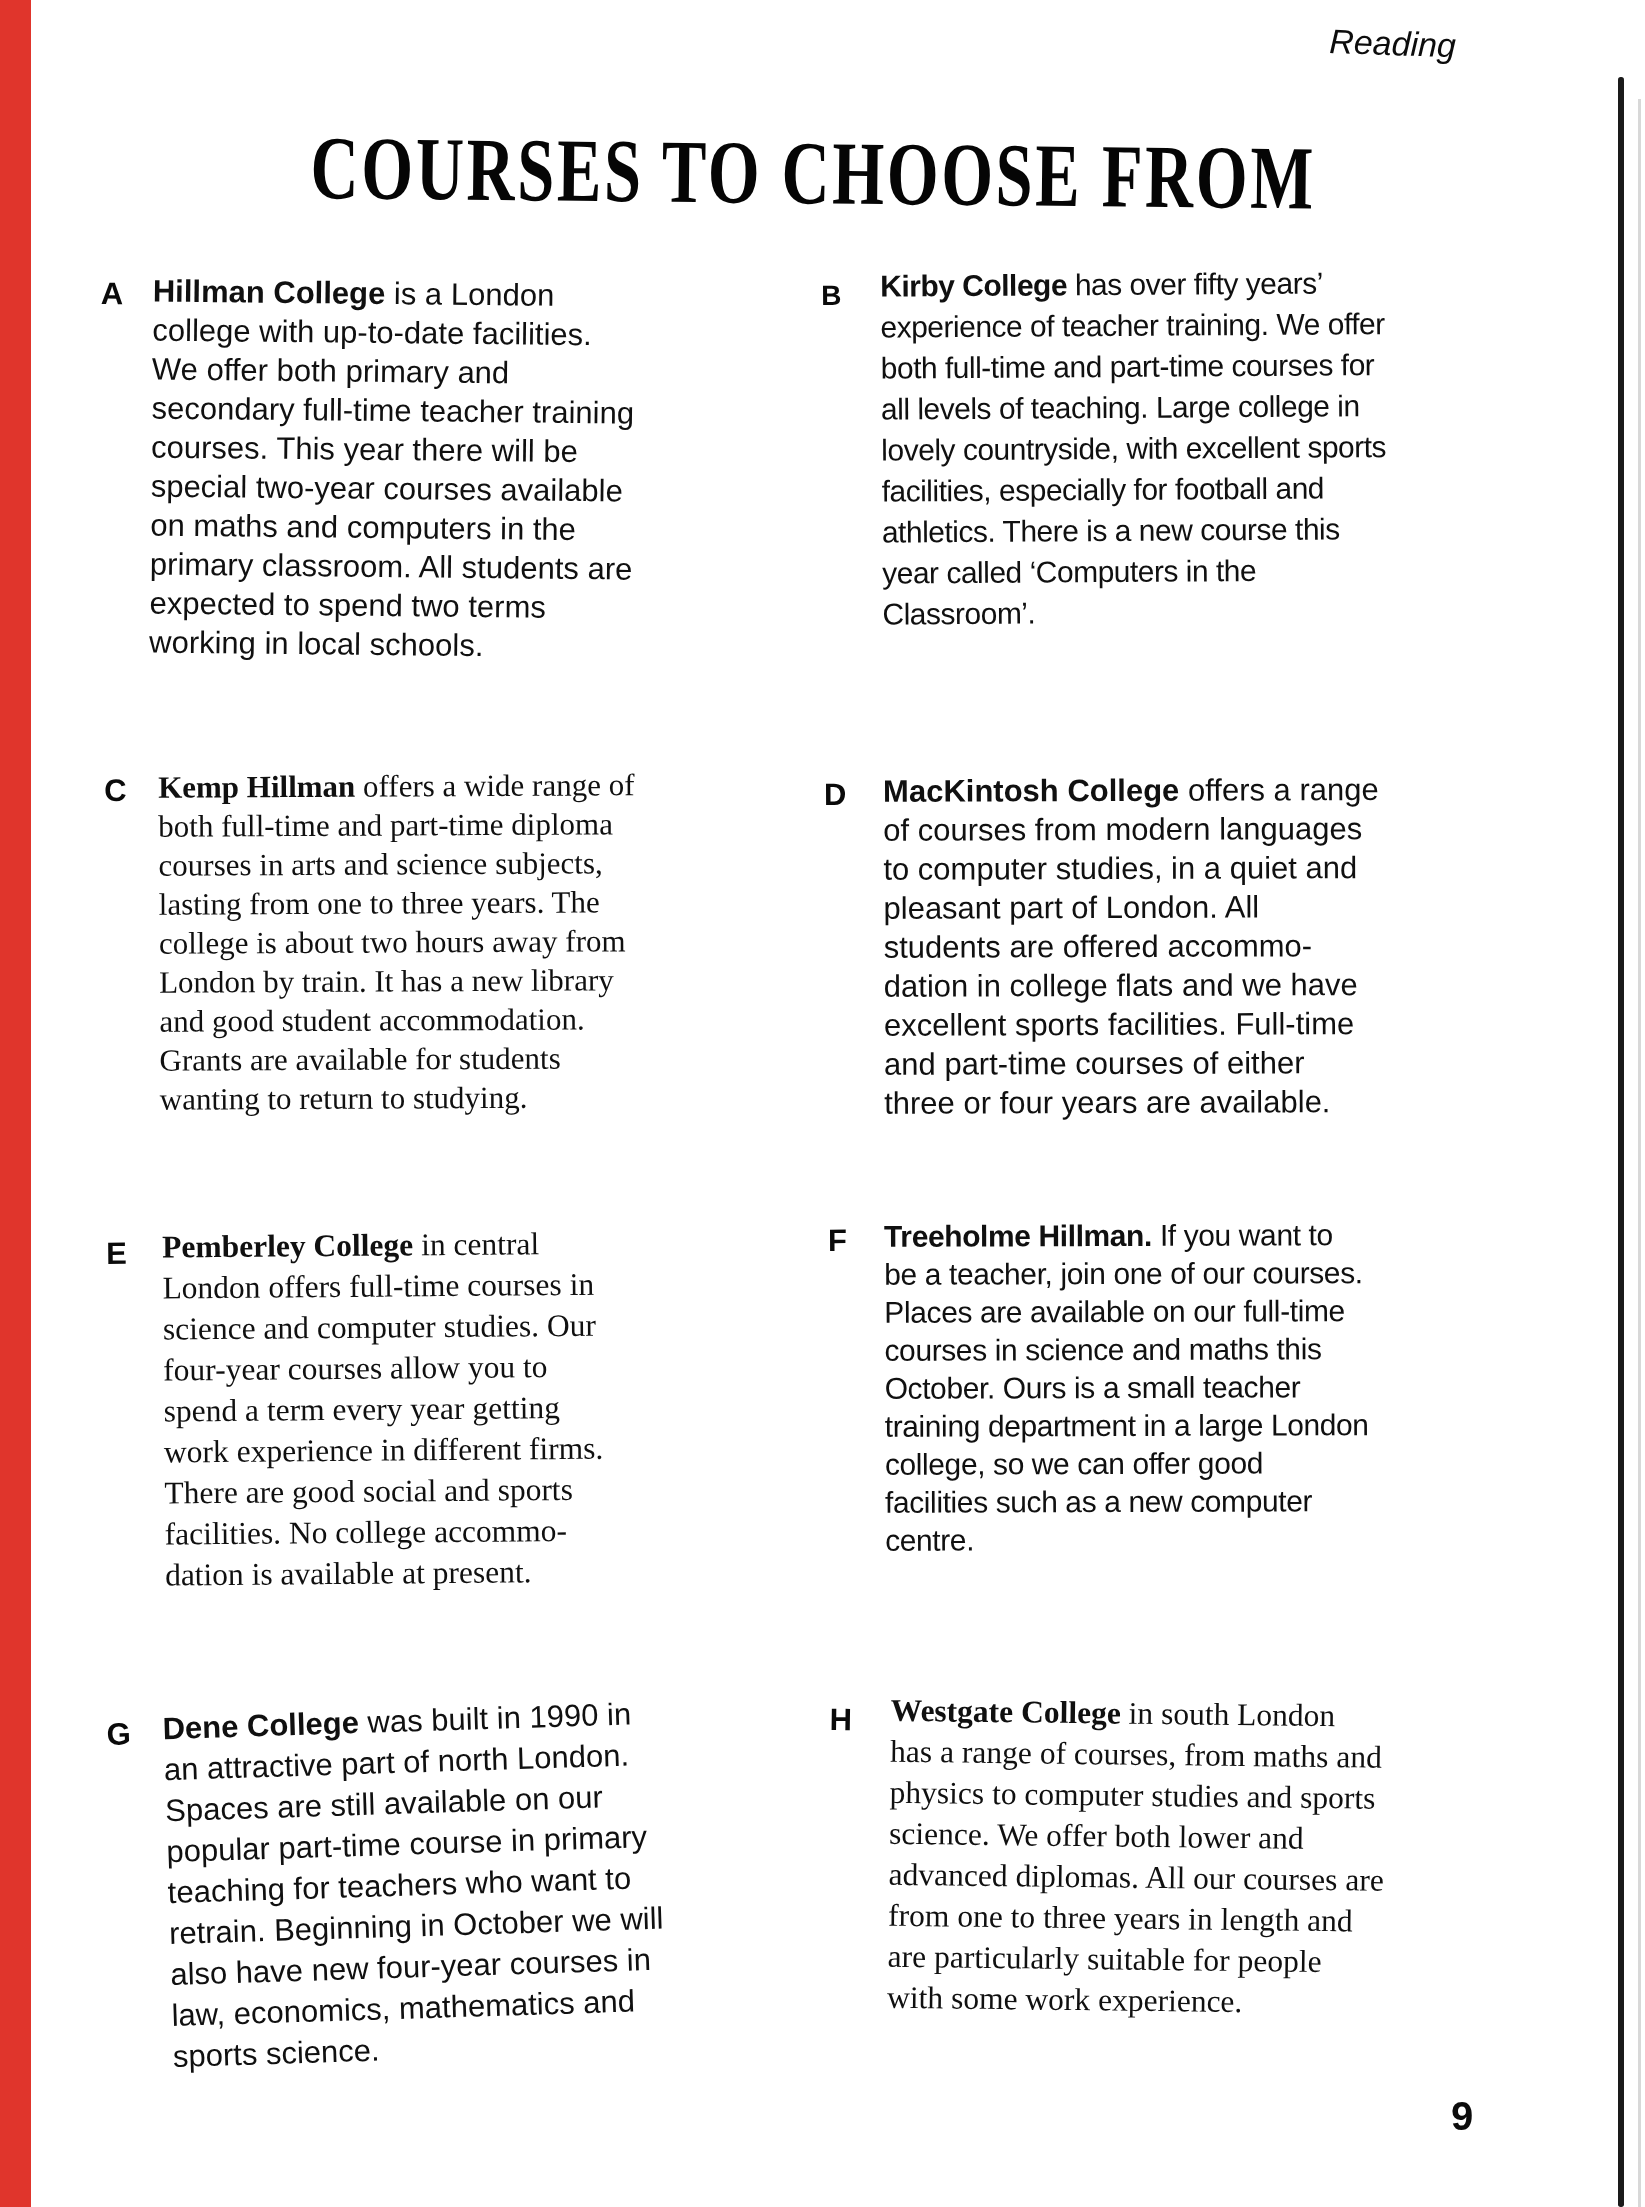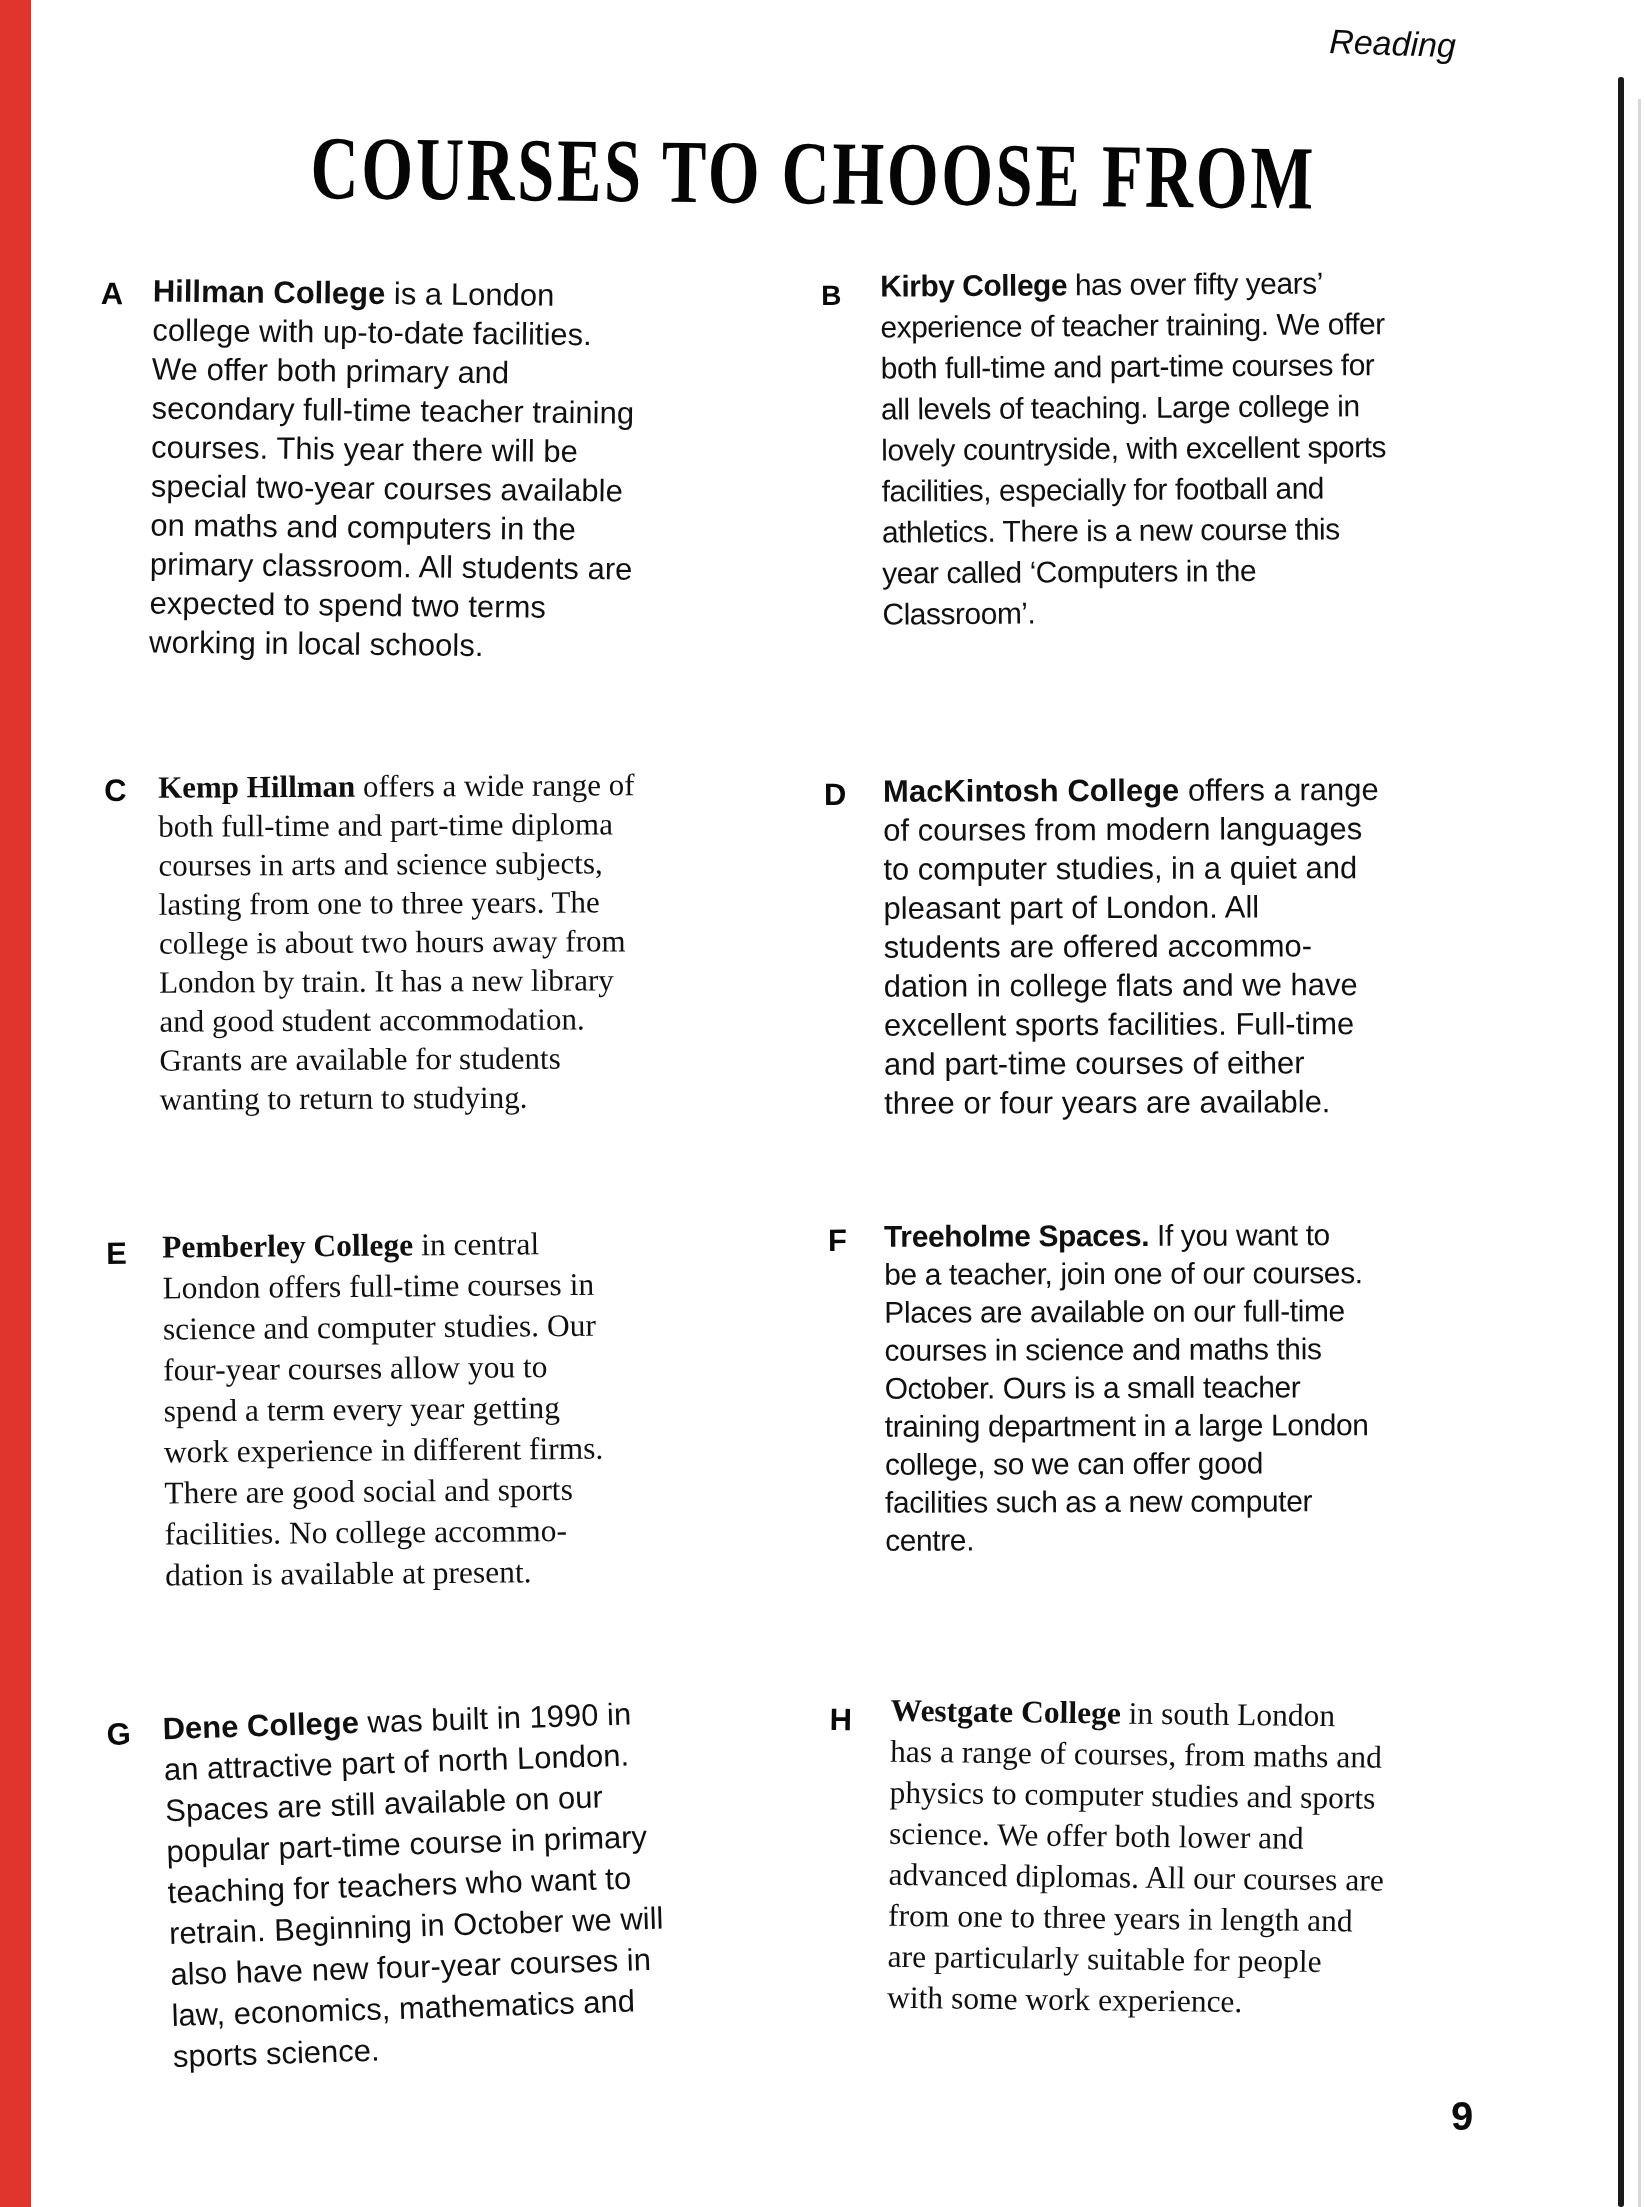--- a/index.html
+++ b/index.html
@@ -197,21 +197,21 @@
 four-year courses allow you to
 spend a term every year getting
 work experience in different firms.
 There are good social and sports
 facilities. No college accommo-
 dation is available at present.</span></p>
   </section>
 
   <section class="sec sec-f">
     <span class="letter">F</span>
-    <p class="body"><b class="college">Treeholme Spaces.</b><span> If you want to
+    <p class="body"><b class="college">Treeholme Hillman.</b><span> If you want to
 be a teacher, join one of our courses.
 Places are available on our full-time
 courses in science and maths this
 October. Ours is a small teacher
 training department in a large London
 college, so we can offer good
 facilities such as a new computer
 centre.</span></p>
   </section>
 

